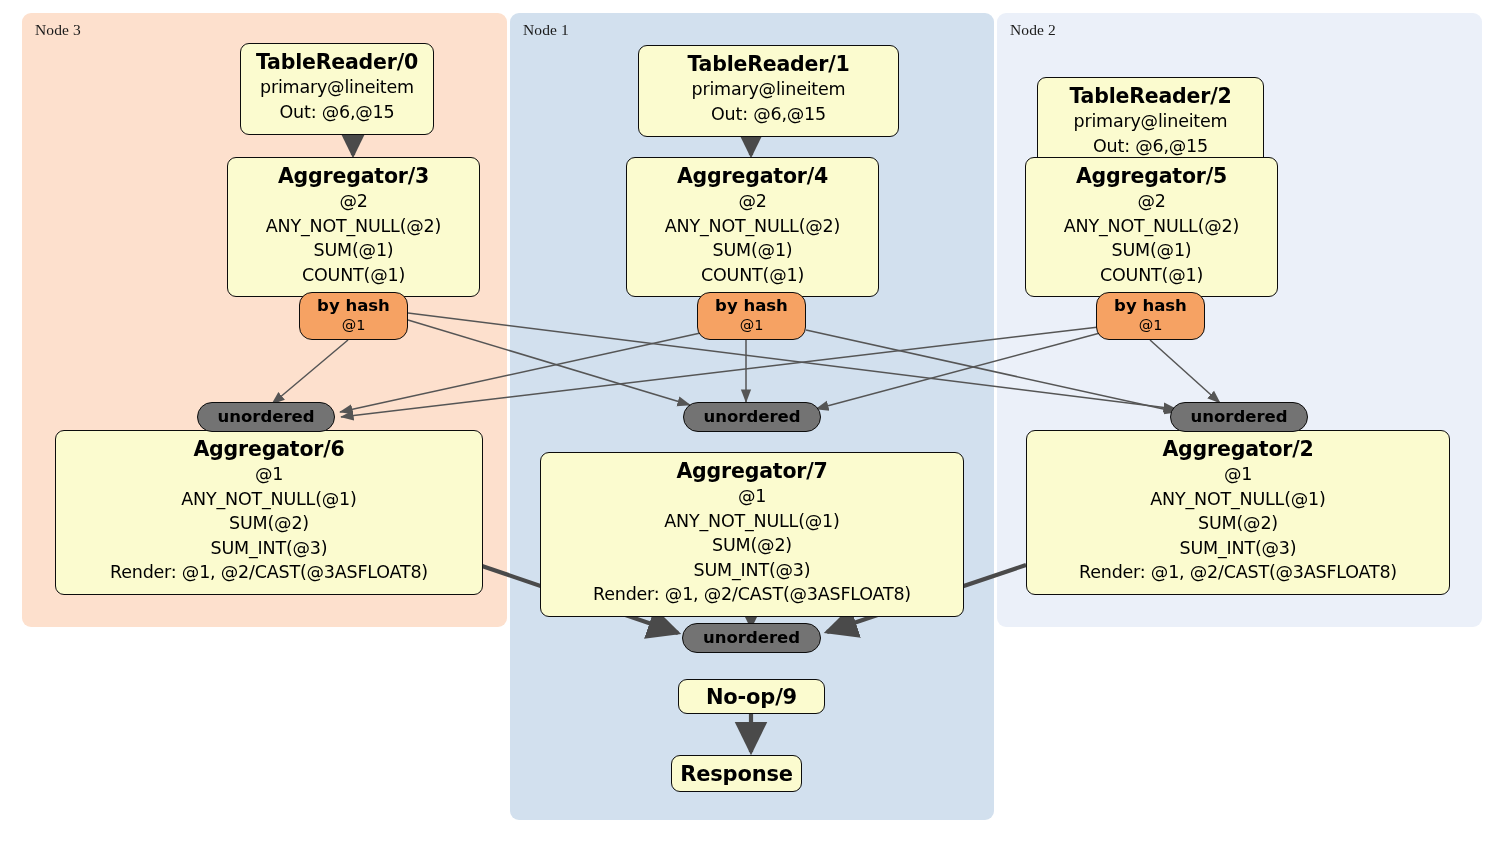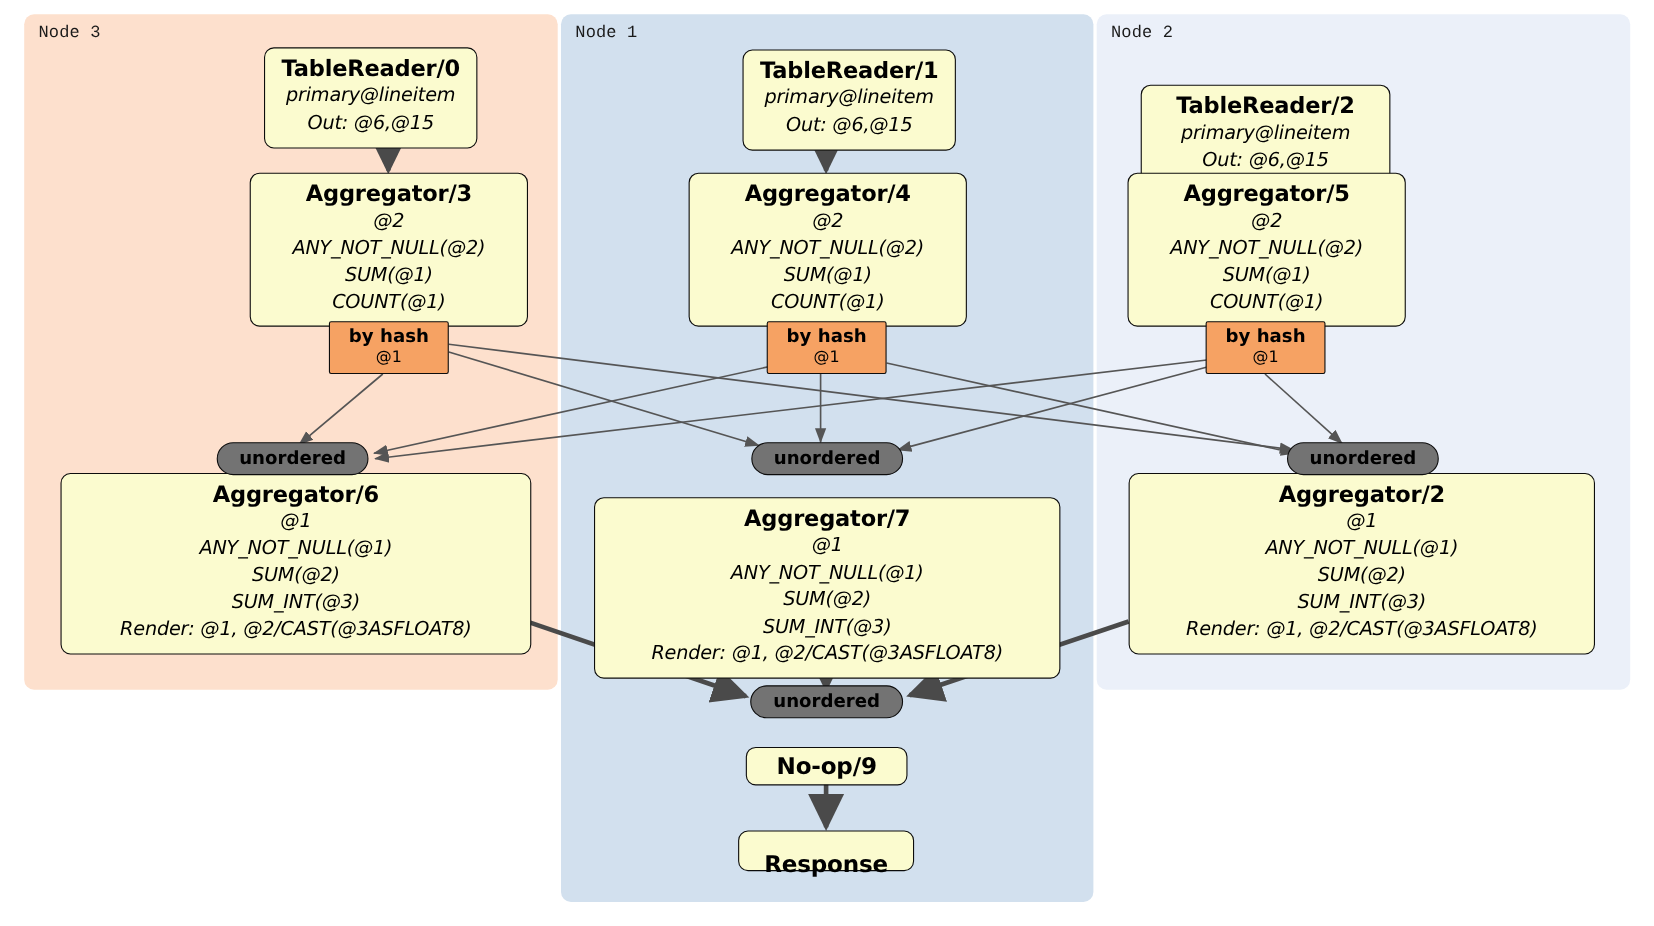--- a/index.html
+++ b/index.html
@@ -23,21 +23,21 @@
   .region {
     position: absolute;
     border-radius: 9px;
   }
   .region-label {
     position: absolute;
     left: 13px;
     top: 8px;
     font-size: 15.5px;
     color: #1a1a1a;
-    font-family: Liberation Mono, monospace;
+    font-family: Liberation Serif, serif;
     letter-spacing: 0.1px;
     white-space: nowrap;
   }
   
   #edges {
     position: absolute;
     left: 0; top: 0;
     width: 1504px;
     height: 842px;
     pointer-events: none;
@@ -60,39 +60,38 @@
     font-size: 20.5px;
     line-height: 26px;
     letter-spacing: -0.2px;
   }
   .proc .ln {
     display: block;
     font-size: 17.5px;
     line-height: 24.5px;
     letter-spacing: -0.2px;
     font-family: "DejaVu Sans", sans-serif;
-    font-style: italic;
   }
   .proc.small .ttl {
     font-size: 21px;
     line-height: 28px;
   }
   
   .router {
     position: absolute;
     box-sizing: border-box;
     border: 1.6px solid #0c0c0c;
     text-align: center;
     font-family: "DejaVu Sans", sans-serif;
     color: #000000;
     z-index: 5;
   }
   .router-hash {
     background: #F6A263;
-    border-radius: 2px;
+    border-radius: 13px;
     padding-top: 2px;
   }
   .router-hash .r1 {
     display: block;
     font-weight: bold;
     font-size: 16.5px;
     line-height: 21px;
   }
   .router-hash .r2 {
     display: block;
@@ -191,21 +190,21 @@
       <line x1="751" y1="690" x2="751" y2="752" stroke="#4a4a4a" stroke-width="4.2" marker-end="url(#arrThick)"></line>
     </g>
   </svg>
 
   <div class="proc" style="left:240px; top:43px; width:194px; height:92px;">
     <span class="ttl">TableReader/0</span>
     <span class="ln">primary@lineitem</span>
     <span class="ln">Out: @6,@15</span>
   </div>
 
-  <div class="proc" style="left:638px; top:45px; width:194px; height:92px;margin-left:37px;">
+  <div class="proc" style="left:638px; top:45px; width:261px; height:92px;">
     <span class="ttl">TableReader/1</span>
     <span class="ln">primary@lineitem</span>
     <span class="ln">Out: @6,@15</span>
   </div>
 
   <div class="proc" style="left:1037px; top:45px; width:227px; height:92px;margin-top:32px;">
     <span class="ttl">TableReader/2</span>
     <span class="ln">primary@lineitem</span>
     <span class="ln">Out: @6,@15</span>
   </div>
@@ -285,17 +284,17 @@
   </div>
 
   <div class="router router-unordered" style="left:682px; top:623px; width:139px; height:30px;">
     <span class="r1">unordered</span>
   </div>
 
   <div class="proc small" style="left:678px; top:679px; width:147px; height:35px; padding-top:3px;">
     <span class="ttl">No-op/9</span>
   </div>
 
-  <div class="proc small" style="left:671px; top:755px; width:160px; height:37px; padding-top:16px;">
+  <div class="proc small" style="left:671px; top:755px; width:131px; height:37px; padding-top:4px;">
     <span class="ttl">Response</span>
   </div>
 
 </div>
 
 </body></html>

